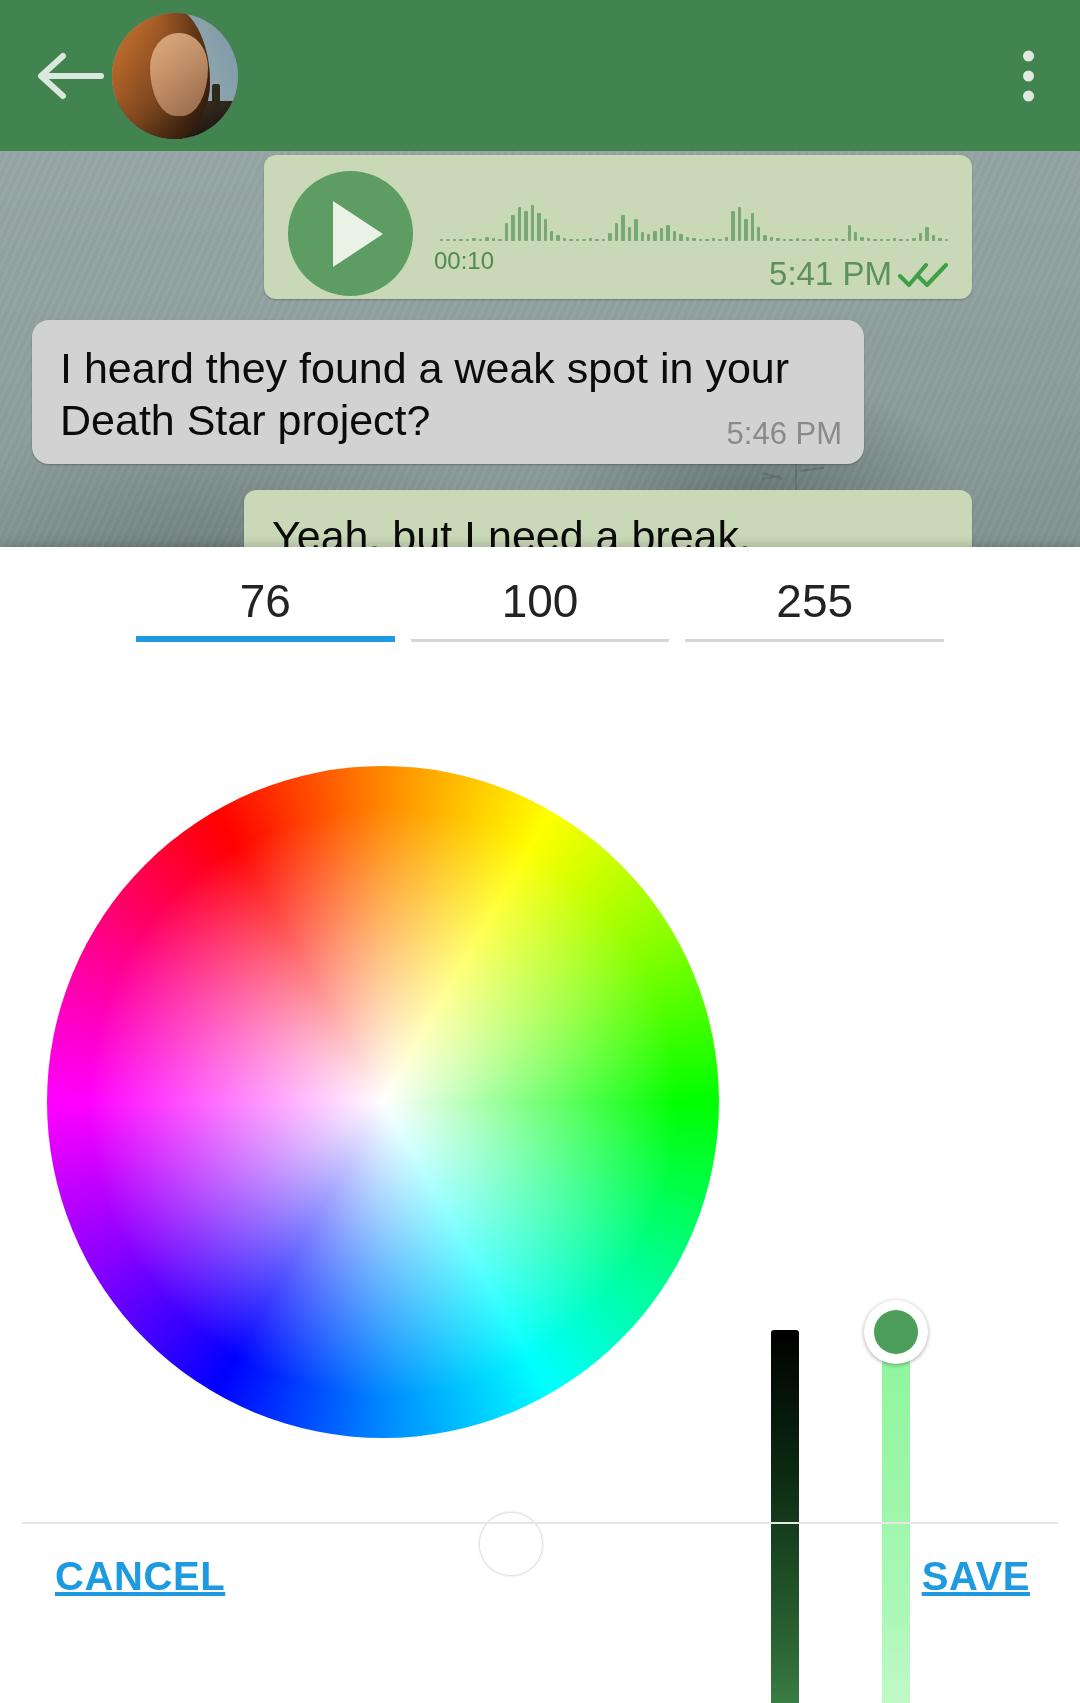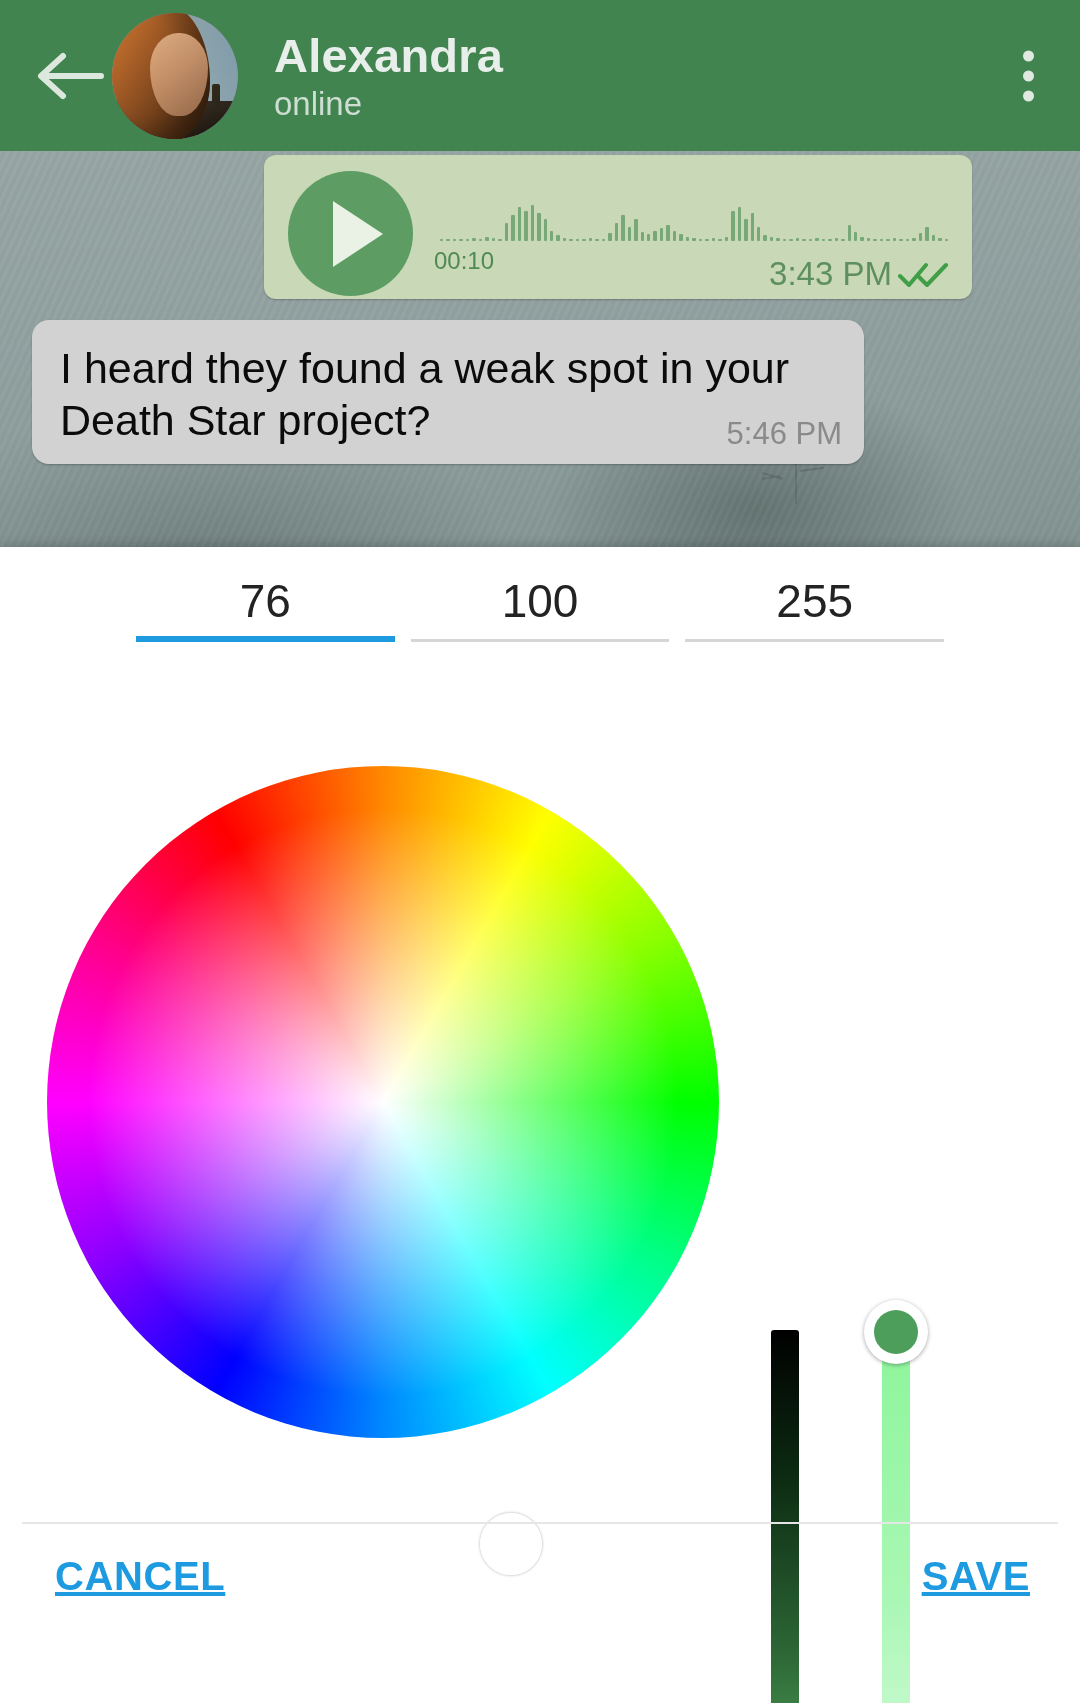--- a/index.html
+++ b/index.html
@@ -225,51 +225,51 @@
         <i style="height: 2px;"></i>
         <i style="height: 2px;"></i>
         <i style="height: 3px;"></i>
         <i style="height: 8px;"></i>
         <i style="height: 14px;"></i>
         <i style="height: 6px;"></i>
         <i style="height: 3px;"></i>
         <i style="height: 2px;"></i>
       </div>
     <div class="voice-dur">00:10</div>
-    <div class="voice-time">3:43 PM</div>
+    <div class="voice-time">5:41 PM</div>
     <svg class="ticks" viewBox="0 0 52 26">
       <path d="M2 15 L11 24 L28 4" fill="none" stroke="#3f9e46" stroke-width="4" stroke-linecap="round" stroke-linejoin="round"></path>
       <path d="M20 15 L29 24 L48 4" fill="none" stroke="#3f9e46" stroke-width="4" stroke-linecap="round" stroke-linejoin="round"></path>
     </svg>
   </div>
 
   <div class="bubble bub-in msg-in">
     <div class="txt">I heard they found a weak spot in your Death Star project?</div>
     <div class="t">5:46 PM</div>
   </div>
 
+  <div class="bubble bub-out msg-out2">
+    <div class="txt">Yeah, but I need a break.</div>
+    <div class="t">5:46 PM</div>
+  </div>
 
   <div class="header">
     <div class="back-btn">
       <svg width="70" height="56" viewBox="0 0 70 56">
         <path d="M66 28 H8 M28 8 L6 28 L28 48" fill="none" stroke="#dce8de" stroke-width="6" stroke-linecap="round" stroke-linejoin="round"></path>
       </svg>
     </div>
     <div class="avatar">
       <div class="sky"></div>
         <div class="land"></div>
         <div class="tree"></div>
       <div class="hair"></div>
         <div class="face"></div>
         <div class="shade"></div>
     </div>
-    <div class="hdr-text">
-      <div class="hdr-name">Alexandra</div>
-      <div class="hdr-status">online</div>
-    </div>
     <div class="menu-dots">
       <i></i>
         <i></i>
         <i></i>
     </div>
   </div>
 
   <div class="dialog">
 
     <div class="tabs">

